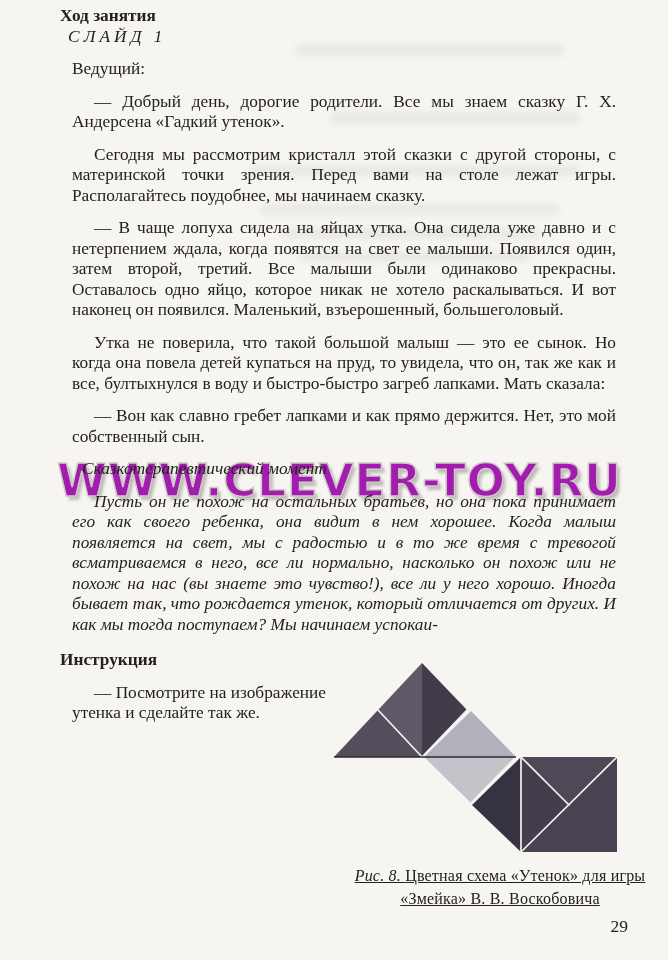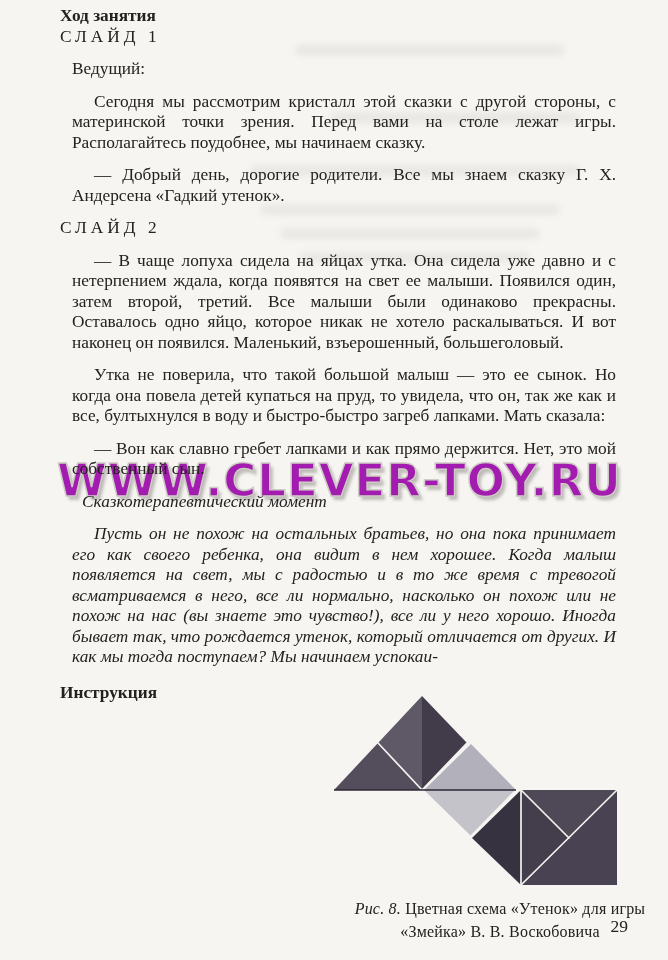--- a/index.html
+++ b/index.html
@@ -32,31 +32,32 @@
 
   .content{
     position:relative;z-index:2;
     padding:6px 40px 0 60px;
     font-size:17.3px;line-height:20.5px;
     text-align:justify;
   }
   p{margin:12px;text-indent:22px;}
   p.noindent{text-indent:0;}
   .heading{font-weight:bold;}
-  .slide{letter-spacing:4px;}
+  .slide{font-style:italic;letter-spacing:4px;margin-left:8px;}
   .it{font-style:italic;}
   .therapy-h{font-style:italic;font-weight:normal;text-indent:22px;}
   .sec2{margin-top:23px;}
   .sec3{margin-top:15px;}
 
   .figure-float{
     float:right;
     width:332px;
     margin:3px -38px 4px 8px;
     text-align:center;
+    text-decoration:underline;
   }
   .figure-float svg{display:block;}
   .caption{
     font-style:normal;
     font-size:16px;line-height:23px;
     text-align:center;
     text-indent:0;
     margin:8px auto 0 auto;
     width:300px;
     letter-spacing:.2px;
@@ -79,24 +80,23 @@
   <div class="ghost" style="left:280px;top:228px;width:260px;height:11px;"></div>
   <div class="ghost" style="left:300px;top:252px;width:230px;height:10px;"></div>
 
   <div class="watermark">WWW.CLEVER-TOY.RU</div>
 
   <div class="content">
 
     <div class="heading">Ход занятия</div>
     <div class="slide">СЛАЙД 1</div>
     <p class="noindent">Ведущий:</p>
+    <p>— Добрый день, дорогие родители. Все мы знаем сказку Г. Х. Андерсена «Гадкий утенок».</p>
     <p>Сегодня мы рассмотрим кристалл этой сказки с другой стороны, с материнской точки зрения. Перед вами на столе лежат игры. Располагайтесь поудобнее, мы начинаем сказку.</p>
-    <p>— Добрый день, дорогие родители. Все мы знаем сказку Г. Х. Андерсена «Гадкий утенок».</p>
 
-    <div class="slide">СЛАЙД 2</div>
     <p>— В чаще лопуха сидела на яйцах утка. Она сидела уже давно и с нетерпением ждала, когда появятся на свет ее малыши. Появился один, затем второй, третий. Все малыши были одинаково прекрасны. Оставалось одно яйцо, которое никак не хотело раскалываться. И вот наконец он появился. Маленький, взъерошенный, большеголовый.</p>
     <p>Утка не поверила, что такой большой малыш — это ее сынок. Но когда она повела детей купаться на пруд, то увидела, что он, так же как и все, бултыхнулся в воду и быстро-быстро загреб лапками. Мать сказала:</p>
     <p>— Вон как славно гребет лапками и как прямо держится. Нет, это мой собственный сын.</p>
     <div class="therapy-h">Сказкотерапевтический момент</div>
     <p class="it">Пусть он не похож на остальных братьев, но она пока принимает его как своего ребенка, она видит в нем хорошее. Когда малыш появляется на свет, мы с радостью и в то же время с тревогой всматриваемся в него, все ли нормально, насколько он похож или не похож на нас (вы знаете это чувство!), все ли у него хорошо. Иногда бывает так, что рождается утенок, который отличается от других. И как мы тогда поступаем? Мы начинаем успокаи-</p>
 
     <div class="figure-float">
       <svg width="330" height="206" viewBox="0 0 330 206" xmlns="http://www.w3.org/2000/svg">
         <g>
 
@@ -129,17 +129,18 @@
         <line x1="0" y1="107" x2="182" y2="107" stroke-width="1.4" stroke="#2c2833"></line>
       </svg>
       <div class="caption">
         <span class="it">Рис. 8.</span>
         <span>Цветная схема «Утенок» для игры «Змейка» В. В. Воскобовича</span>
       </div>
     </div>
 
 
     <div class="heading sec3">Инструкция</div>
+    <p>— Посмотрите на изображение утенка и сделайте так же.</p>
 
   </div>
 
   <div class="pageno">29</div>
 </div>
 
 </body></html>

